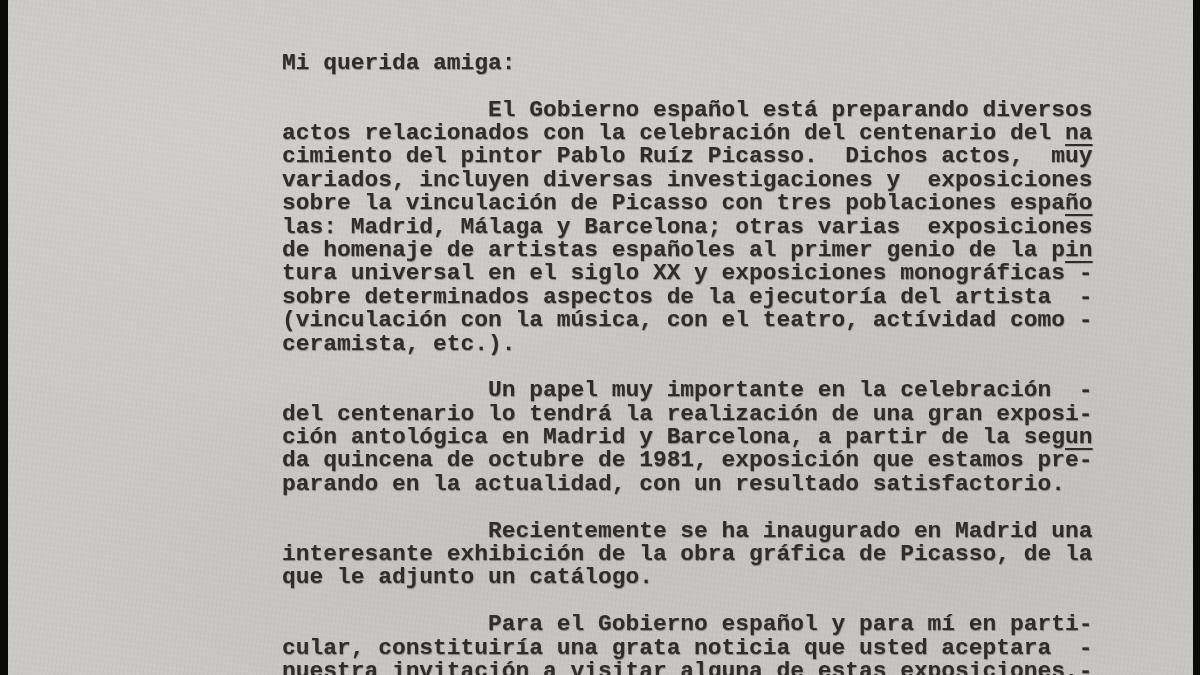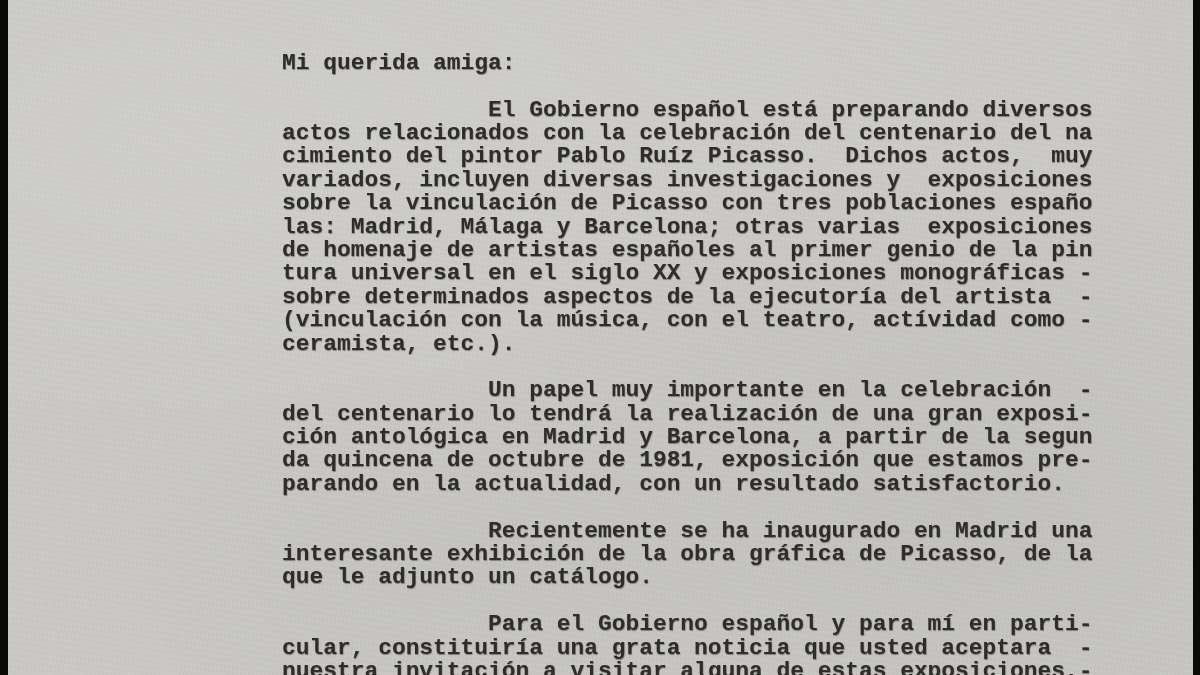--- a/index.html
+++ b/index.html
@@ -44,20 +44,21 @@
     line-height: 23.4px;
     font-weight: 700;
     color: #2f2d29;
     white-space: pre;
     text-shadow: 0.5px 0.5px 0.8px rgba(47,45,41,0.45);
   }
   .line {
     height: 23.4px;
   }
   .ul-tail {
+    text-decoration: underline;
     text-decoration-thickness: 2px;
     text-underline-offset: 5px;
   }
 </style>
 </head>
 <body>
 
 <div class="page">
   <div class="scan-bar left"></div>
   <div class="scan-bar right"></div>

